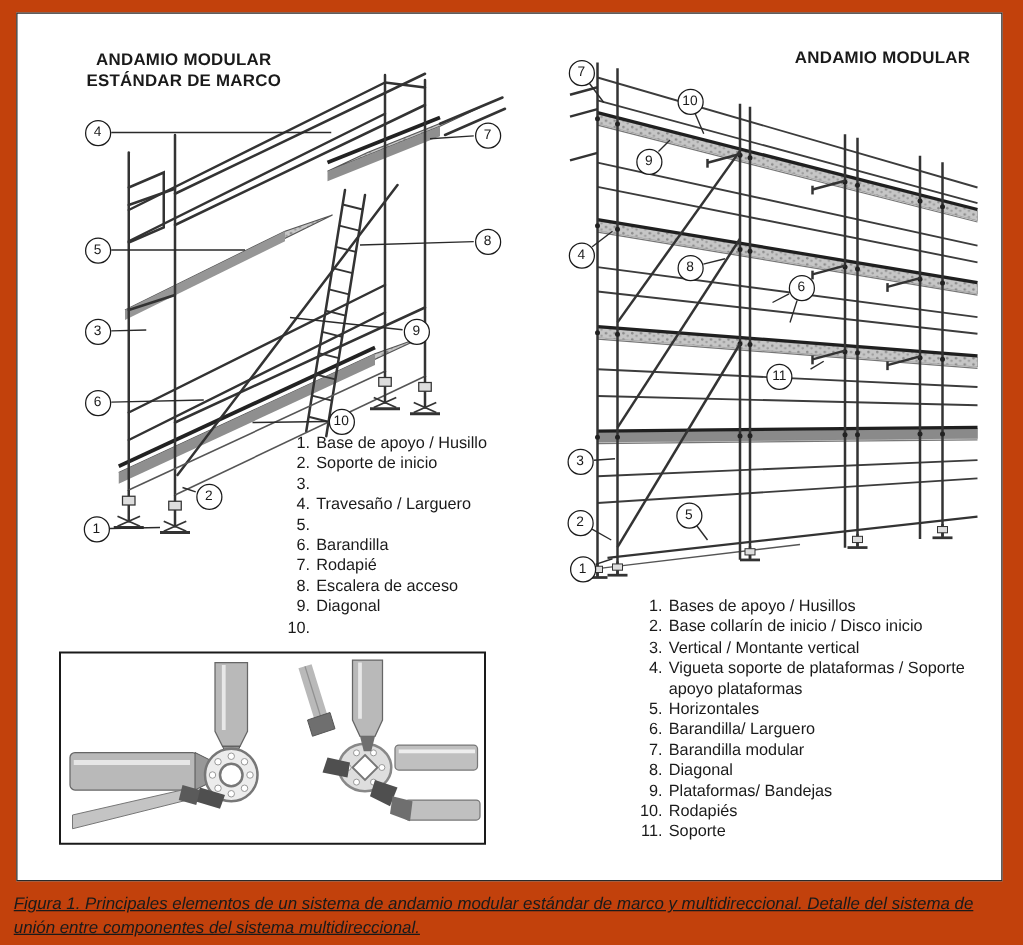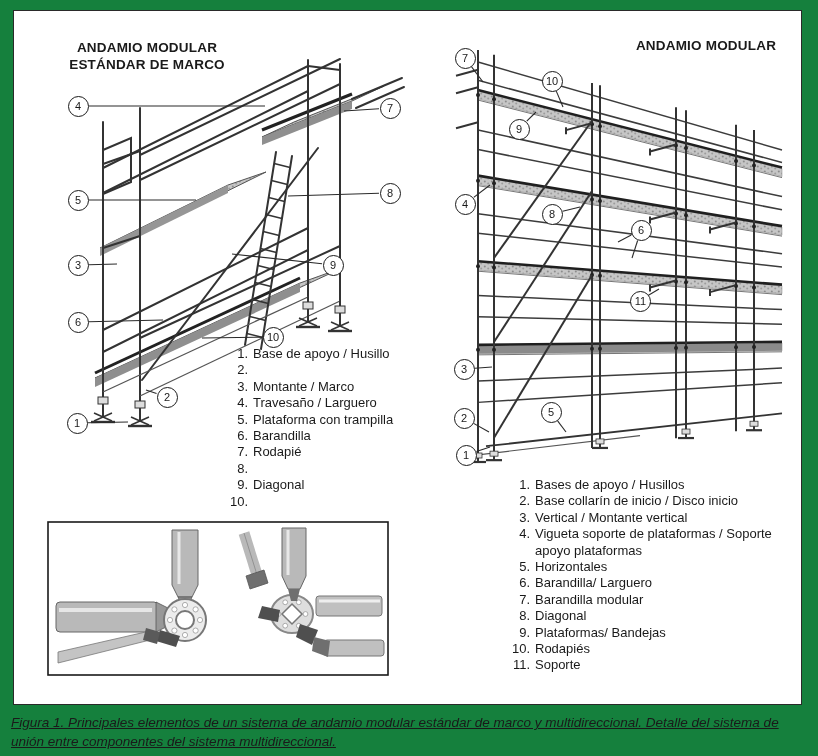--- a/index.html
+++ b/index.html
@@ -1,17 +1,17 @@
 <!DOCTYPE html>
 <html><head>
 <meta charset="utf-8">
 <style>
   html,body{margin:0;padding:0;background:#fff;}
   .page{
-    position:relative;width:818px;height:756px;background:#15803d;
+    position:relative;width:818px;height:756px;background:#c2410c;
     font-family:"Liberation Sans",sans-serif;color:#1a1a1a;overflow:hidden;
   }
   .outer-box{
     position:absolute;left:13px;top:10px;width:789px;height:695px;
     border:1.5px solid #2a2a2a;background:#fff;box-sizing:border-box;
   }
   .fig-svg{position:absolute;left:0;top:0;width:818px;height:756px;z-index:2;}
   .panel-title{
     position:absolute;text-align:center;font-weight:bold;font-size:13.5px;
     line-height:17px;letter-spacing:.2px;z-index:3;
@@ -322,43 +322,43 @@
       </g>
   </svg>
 
   <ol class="legend" id="left-legend">
       <li>
         <span class="num">1.</span>
         <span class="txt">Base de apoyo / Husillo</span>
       </li>
       <li>
         <span class="num">2.</span>
+        <span class="txt">Soporte de inicio</span>
       </li>
       <li>
         <span class="num">3.</span>
-        <span class="txt">Montante / Marco</span>
       </li>
       <li>
         <span class="num">4.</span>
         <span class="txt">Travesaño / Larguero</span>
       </li>
       <li>
         <span class="num">5.</span>
-        <span class="txt">Plataforma con trampilla</span>
       </li>
       <li>
         <span class="num">6.</span>
         <span class="txt">Barandilla</span>
       </li>
       <li>
         <span class="num">7.</span>
         <span class="txt">Rodapié</span>
       </li>
       <li>
         <span class="num">8.</span>
+        <span class="txt">Escalera de acceso</span>
       </li>
       <li>
         <span class="num">9.</span>
         <span class="txt">Diagonal</span>
       </li>
       <li>
         <span class="num">10.</span>
       </li>
     </ol>
   <ol class="legend" id="right-legend">
@@ -418,18 +418,18 @@
     <div class="callout" style="left: 67.5px; top: 311.5px;">6</div>
     <div class="callout" style="left: 262.5px; top: 326.5px;">10</div>
     <div class="callout" style="left: 156.5px; top: 386.5px;">2</div>
     <div class="callout" style="left: 66.5px; top: 412.5px;">1</div>
     <div class="callout" style="left: 454.5px; top: 47.5px;">7</div>
     <div class="callout" style="left: 541.5px; top: 70.5px;">10</div>
     <div class="callout" style="left: 508.5px; top: 118.5px;">9</div>
     <div class="callout" style="left: 454.5px; top: 193.5px;">4</div>
     <div class="callout" style="left: 541.5px; top: 203.5px;">8</div>
     <div class="callout" style="left: 630.5px; top: 219.5px;">6</div>
-    <div class="callout" style="left: 630px; top: 290.5px;">11</div>
+    <div class="callout" style="left: 613px; top: 290.5px;">11</div>
     <div class="callout" style="left: 453.5px; top: 358.5px;">3</div>
     <div class="callout" style="left: 453.5px; top: 407.5px;">2</div>
     <div class="callout" style="left: 540.5px; top: 401.5px;">5</div>
     <div class="callout" style="left: 455.5px; top: 444.5px;">1</div>
   </div>
 
 </body></html>

